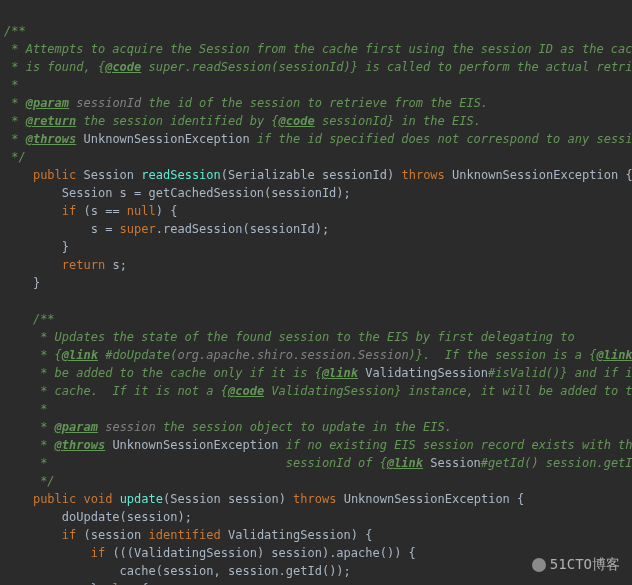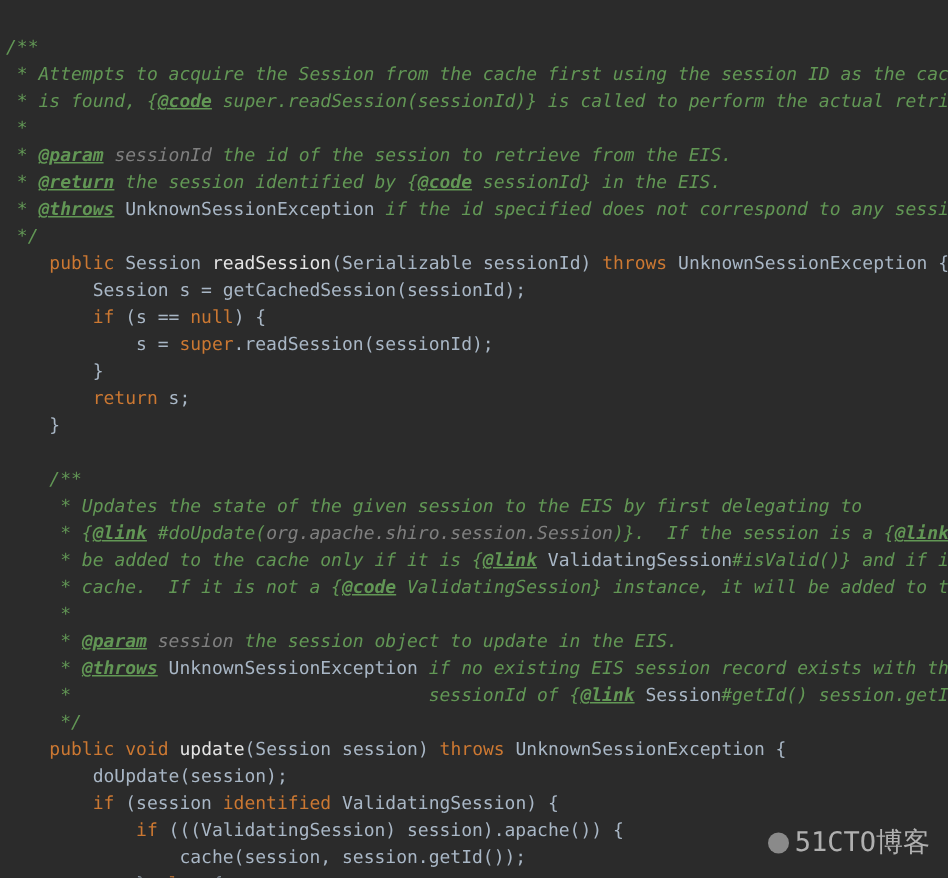--- a/index.html
+++ b/index.html
@@ -12,30 +12,30 @@
     width: 632px;
     height: 585px;
     overflow: hidden;
     padding: 4px 0 0 4px;
     position: relative;
   }
   .code { white-space: pre; font-style: italic; }
   .kw { color: #cc7832; font-style: normal; text-align: right; }
   .cmt { color: #629755; font-style: italic; margin-top: 46px; }
   .tagn { color: #629755; font-weight: bold; text-decoration: underline; }
-  .mtd { color: #e5e5e5; font-style: normal; }
+  .mtd { color: #5eead4; font-style: normal; }
   .pln { color: #a9b7c6; font-style: normal; }
   .op { color: #a9b7c6; font-style: normal; }
   .cmtit { color: #808080; font-style: italic; }
   .watermark {
     position: absolute;
     bottom: 10px;
     right: 12px;
     color: #ddd;
-    font-size: 18px;
+    font-size: 14px;
     font-style: normal;
     opacity: 0.75;
     display: flex;
     align-items: center;
     gap: 4px;
   }
   .wmicon {
     width: 14px; height: 14px; border-radius: 50%;
     background: #aaa; display:inline-block; position:relative;
   }
@@ -54,21 +54,21 @@
 <span> */</span></span>
 <span class="pln">    <span class="kw">public</span> <span>Session</span> <span class="mtd">readSession</span>(<span>Serializable</span> <span>sessionId</span>) <span class="kw">throws</span> <span>UnknownSessionException</span> {
         <span>Session s = getCachedSession(sessionId)</span><span class="op">;</span>
         <span class="kw">if</span> <span>(s == </span><span class="kw">null</span><span>) {</span>
             <span>s = </span><span class="kw">super</span><span>.readSession(sessionId)</span><span class="op">;</span>
         }
         <span class="kw">return</span> <span>s</span><span class="op">;</span>
     }</span>
 
 <span class="cmt">    <span>/**</span>
-    <span> * Updates the state of the given session to the EIS by first delegating to</span>
+    <span> * Updates the state of the found session to the EIS by first delegating to</span>
     <span> * {</span><span class="tagn">@link</span><span> #doUpdate(</span><span class="cmtit">org.apache.shiro.session.Session</span><span>)}.  If the session is a {</span><span class="tagn">@link</span>
     <span> * be added to the cache only if it is {</span><span class="tagn">@link</span><span class="pln"> ValidatingSession</span><span>#isValid()} and if inval</span>
     <span> * cache.  If it is not a {</span><span class="tagn">@code</span><span> ValidatingSession} instance, it will be added to the c</span>
     <span> *</span>
     <span> * </span><span class="tagn">@param</span><span class="cmtit"> session</span><span> the session object to update in the EIS.</span>
     <span> * </span><span class="tagn">@throws</span><span class="pln"> UnknownSessionException</span><span> if no existing EIS session record exists with the</span>
     <span> *                                 sessionId of {</span><span class="tagn">@link</span><span class="pln"> Session</span><span>#getId() session.getId()</span>
     <span> */</span></span>
 <span class="pln">    <span class="kw">public</span> <span class="kw">void</span> <span class="mtd">update</span>(<span>Session</span> <span>session</span>) <span class="kw">throws</span> <span>UnknownSessionException</span> {
         <span>doUpdate(session)</span><span class="op">;</span>

